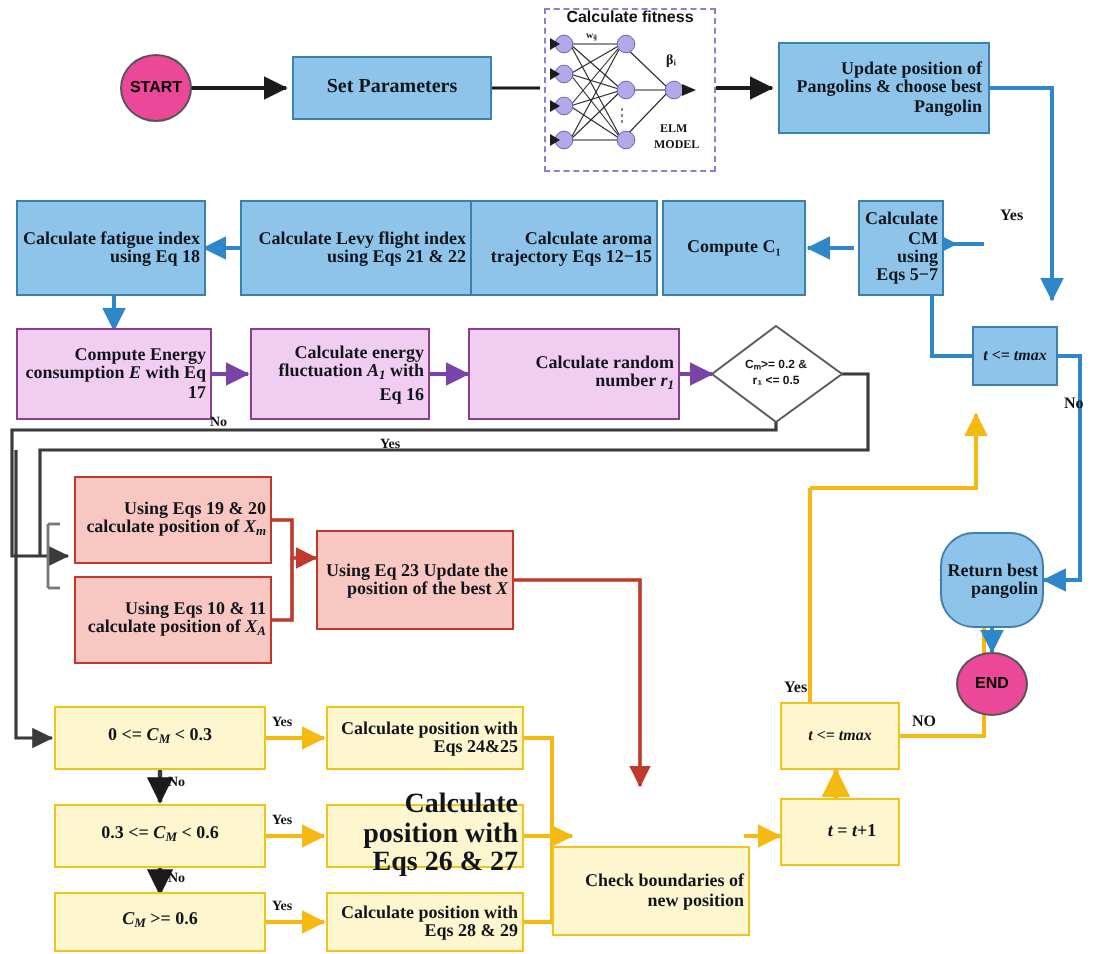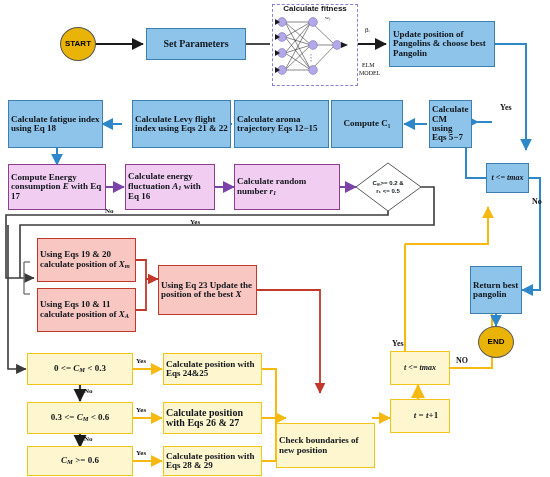--- a/index.html
+++ b/index.html
@@ -1,36 +1,36 @@
 <!DOCTYPE html>
 <html><head>
 <meta charset="utf-8">
 <style>
   html,body{margin:0;padding:0;background:#ffffff;}
   body{width:550px;height:477px;position:relative;overflow:hidden;
        font-family:"Liberation Serif", serif;}
   #canvas{position:absolute;left:0;top:0;width:550px;height:477px;}
   svg.wires{position:absolute;left:0;top:0;width:550px;height:477px;pointer-events:none;}
   .node{position:absolute;box-sizing:border-box;display:flex;align-items:center;
-        justify-content:center;text-align:left;font-weight:bold;
+        justify-content:center;text-align:right;font-weight:bold;
         font-family:"Liberation Serif", serif;line-height:1.05;}
   .blue{background:#8fc4ea;border:1px solid #3c7fb1;color:#10151b;}
   .pink{background:#f2cdf2;border:1px solid #8c3f8c;color:#10151b;}
   .red{background:#f8c7c2;border:1px solid #c0392b;color:#10151b;}
   .yellow{background:#fdf6cf;border:1px solid #f0c419;color:#10151b;}
-  .oval{border:1px solid #555;border-radius:50%;background:#eab308;
+  .oval{border:1px solid #555;border-radius:50%;background:#ec4899;
         font-family:"Liberation Sans", sans-serif;font-weight:bold;}
   .diamondtxt{position:absolute;display:flex;align-items:center;justify-content:center;
         text-align:center;font-family:"Liberation Sans", sans-serif;font-weight:bold;
         color:#10151b;line-height:1.05;}
   .lbl{position:absolute;font-family:Liberation Serif, serif;font-weight:bold;
        color:#111;line-height:1.0;}
   .elmbox{position:absolute;border:1px dashed #8a7fd4;background:#ffffff;}
   .elmtitle{position:absolute;font-family:Liberation Sans, sans-serif;font-weight:bold;color:#111;}
-  .elmtag{position:absolute;font-family:"Liberation Serif", serif;font-weight:normal;color:#111;margin-left:32px;}
+  .elmtag{position:absolute;font-family:"Liberation Serif", serif;font-weight:bold;color:#111;}
   sub{font-size:72%;vertical-align:-0.22em;font-style:italic;}
   i{font-style:italic;}
 </style>
 </head>
 <body>
 
 <div id="canvas">
 
   <svg class="wires" viewBox="0 0 550 477">
     <defs>
@@ -181,21 +181,21 @@
   <div class="node oval" style="left:60px;top:27px;width:36px;height:34px;font-size:8px;">START</div>
   <div class="node blue" style="left:146px;top:28px;width:100px;height:32px;font-size:10px;">Set Parameters</div>
 
   <div class="node oval" style="left:478px;top:326px;width:36px;height:32px;font-size:8px;">END</div>
 
   <div class="node blue" style="left:389px;top:21px;width:106px;height:46px;font-size:9px;padding:0 3px;">Update position of Pangolins &amp; choose best Pangolin</div>
 
   <div class="node blue" style="left:429px;top:100px;width:43px;height:48px;font-size:9px;padding:0 2px;">Calculate CM using Eqs 5−7</div>
   <div class="node blue" style="left:331px;top:100px;width:72px;height:48px;font-size:9px;">Compute C₁</div>
   <div class="node blue" style="left:234px;top:100px;width:95px;height:48px;font-size:9px;padding:0 2px;">Calculate aroma trajectory Eqs 12−15</div>
-  <div class="node blue" style="left:132px;top:100px;width:99px;height:48px;font-size:9px;padding:0 2px;">Calculate Levy flight index using Eqs 21 &amp; 22</div>
+  <div class="node blue" style="left:120px;top:100px;width:116px;height:48px;font-size:9px;padding:0 2px;">Calculate Levy flight index using Eqs 21 &amp; 22</div>
   <div class="node blue" style="left:8px;top:100px;width:95px;height:48px;font-size:9px;padding:0 2px;">Calculate fatigue index using Eq 18</div>
 
   <div class="node pink" style="left:8px;top:164px;width:98px;height:46px;font-size:9px;padding:0 2px;">
     <span>Compute Energy consumption <i>E</i> with Eq 17</span>
   </div>
   <div class="node pink" style="left:125px;top:164px;width:90px;height:46px;font-size:9px;padding:0 2px;">
     <span>Calculate energy fluctuation <i>A<sub>1</sub></i> with Eq 16</span>
   </div>
   <div class="node pink" style="left:234px;top:164px;width:106px;height:46px;font-size:9px;padding:0 2px;">
     <span>Calculate random number <i>r<sub>1</sub></i></span>
@@ -203,21 +203,21 @@
 
   <svg class="wires" viewBox="0 0 550 477">
     <path d="M388,163 L421,187 L388,211 L356,187 z" fill="#ffffff" stroke="#5a5a5a" stroke-width="1"></path>
   </svg>
   <div class="diamondtxt" style="left:362px;top:180px;width:52px;font-size:6px;">Cₘ&gt;= 0.2 &amp;</div>
   <div class="diamondtxt" style="left:362px;top:188px;width:52px;font-size:6px;">r₁ &lt;= 0.5</div>
 
   <div class="node blue" style="left:486px;top:163px;width:43px;height:30px;font-size:8px;">
     <span><i>t &lt;= tmax</i></span>
   </div>
-  <div class="node blue" style="left:470px;top:266px;width:52px;height:48px;font-size:9px;padding:0 2px;">Return best pangolin</div>
+  <div class="node blue" style="left:470px;top:266px;width:52px;height:48px;font-size:9px;padding:0 2px;border-radius:17px;">Return best pangolin</div>
 
   <div class="node red" style="left:37px;top:238px;width:99px;height:44px;font-size:9px;padding:0 2px;">
     <span>Using Eqs 19 &amp; 20 calculate position of <i>X<sub>m</sub></i></span>
   </div>
   <div class="node red" style="left:37px;top:288px;width:99px;height:44px;font-size:9px;padding:0 2px;">
     <span>Using Eqs 10 &amp; 11 calculate position of <i>X<sub>A</sub></i></span>
   </div>
   <div class="node red" style="left:158px;top:265px;width:99px;height:50px;font-size:9px;padding:0 2px;">
     <span>Using Eq 23 Update the position of the best <i>X</i></span>
   </div>
@@ -226,21 +226,21 @@
     <span>0 &lt;= <i>C<sub>M</sub></i> &lt; 0.3</span>
   </div>
   <div class="node yellow" style="left:27px;top:402px;width:106px;height:32px;font-size:9px;">
     <span>0.3 &lt;= <i>C<sub>M</sub></i> &lt; 0.6</span>
   </div>
   <div class="node yellow" style="left:27px;top:446px;width:106px;height:30px;font-size:9px;">
     <span><i>C<sub>M</sub></i> &gt;= 0.6</span>
   </div>
 
   <div class="node yellow" style="left:163px;top:353px;width:99px;height:32px;font-size:9px;padding:0 2px;">Calculate position with Eqs 24&amp;25</div>
-  <div class="node yellow" style="left:163px;top:402px;width:99px;height:32px;font-size:10px;padding:0 2px;">Calculate position with Eqs 26 &amp; 27</div>
+  <div class="node yellow" style="left:163px;top:402px;width:99px;height:32px;font-size:14px;padding:0 2px;">Calculate position with Eqs 26 &amp; 27</div>
   <div class="node yellow" style="left:163px;top:446px;width:99px;height:30px;font-size:9px;padding:0 2px;">Calculate position with Eqs 28 &amp; 29</div>
 
   <div class="node yellow" style="left:276px;top:395px;width:99px;height:45px;font-size:9px;padding:0 2px;margin-top:28px;">Check boundaries of new position</div>
 
   <div class="node yellow" style="left:390px;top:351px;width:60px;height:34px;font-size:8px;">
     <span><i>t &lt;= tmax</i></span>
   </div>
   <div class="node yellow" style="left:390px;top:399px;width:60px;height:34px;font-size:9px;padding-left:12px;">
     <span><i>t</i> = <i>t</i>+1</span>
   </div>

